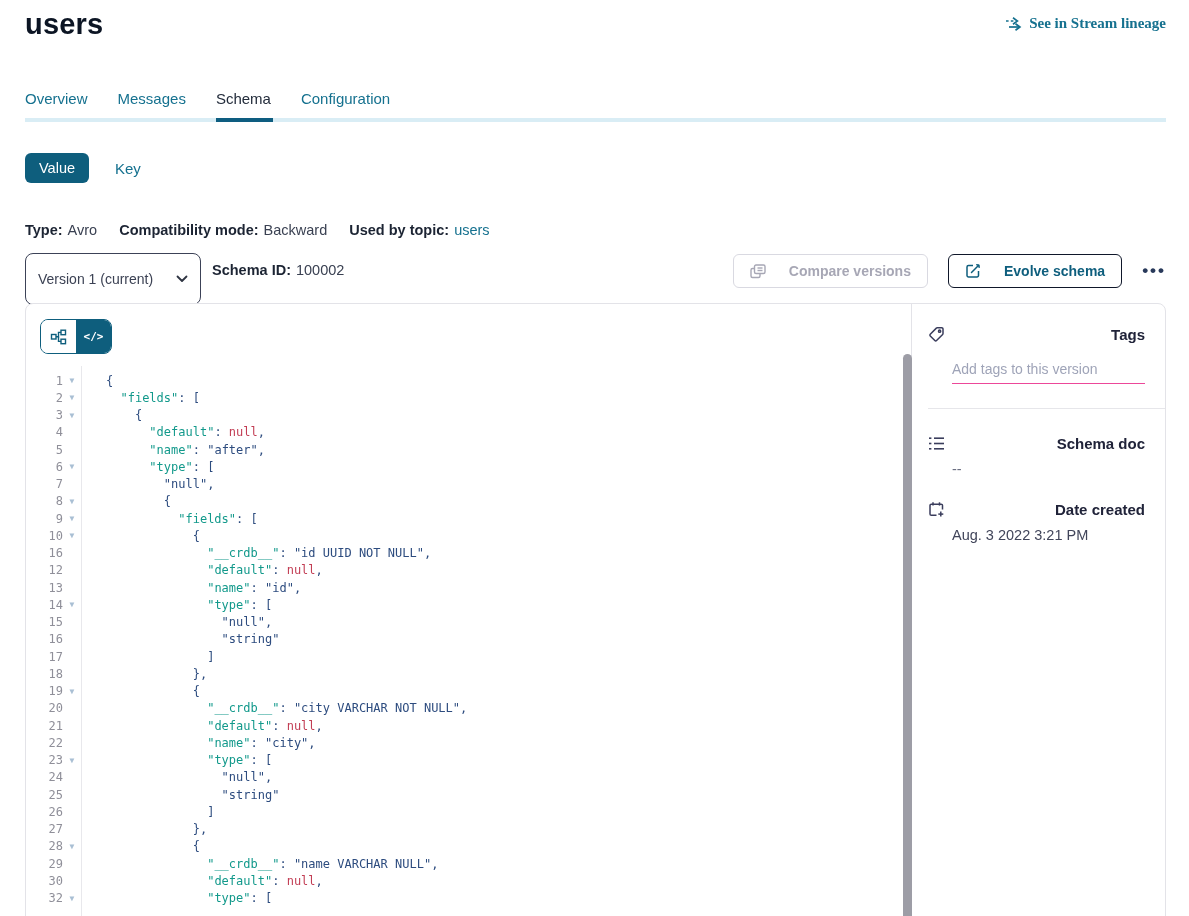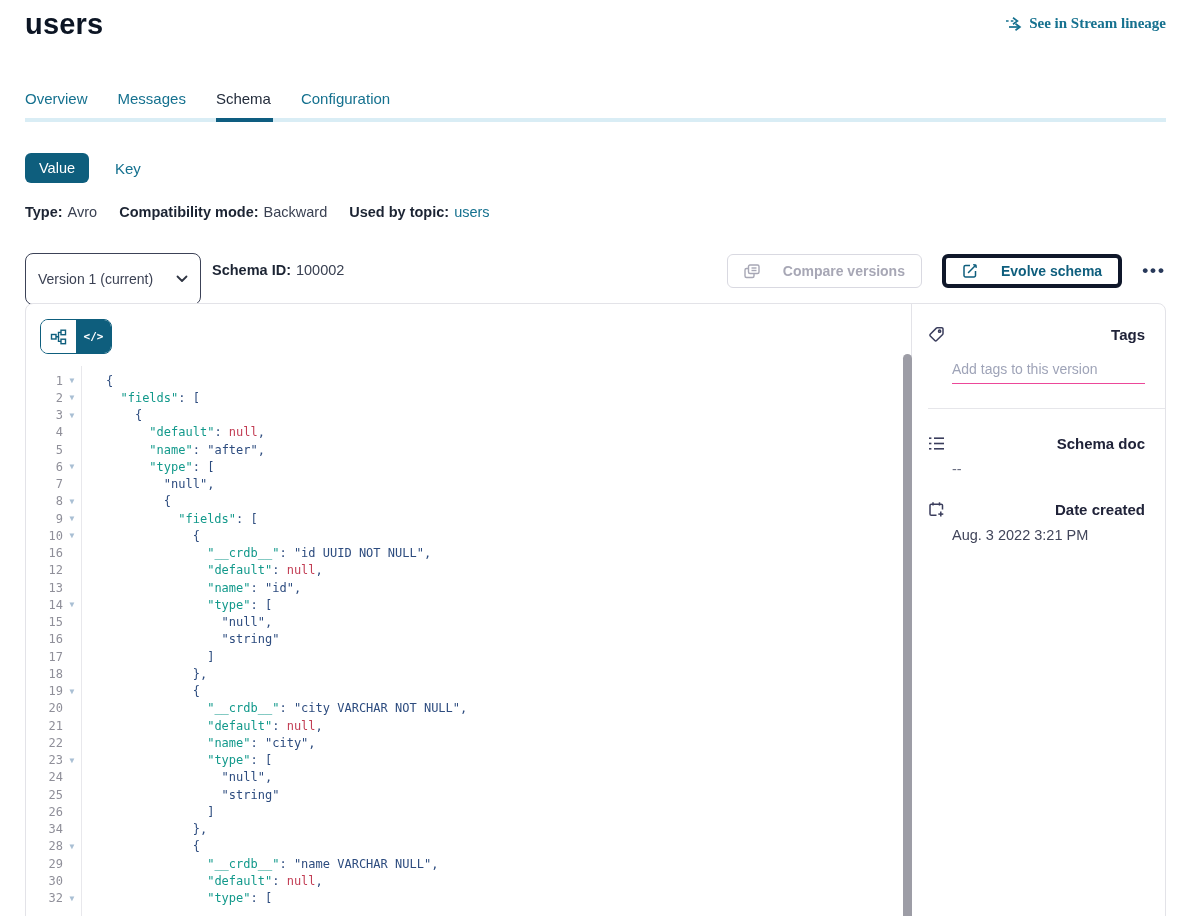--- a/index.html
+++ b/index.html
@@ -25,41 +25,41 @@
   .tab-track { position:absolute; left:25px; right:23px; top:118px; height:4px; background:#d9edf5; }
   .tab-indicator { position:absolute; left:216px; top:118px; width:57px; height:4px; background:#0e5d80; }
   
   .vk-row { position:absolute; left:25px; top:153px; display:flex; align-items:center; gap:26px; }
   .vk-btn {
     background:#0e5e7d; color:#fff; border:none; border-radius:6px;
     font-size:14.5px; padding:7px 14px; font-family:inherit; cursor:pointer;
   }
   .vk-key { color:#15718f; font-size:15px; cursor:pointer; }
   
-  .meta-row { position:absolute; left:25px; top:204px; display:flex; gap:22px; font-size:14.5px; color:#3a4152; }
+  .meta-row { position:absolute; left:25px; top:222px; display:flex; gap:22px; font-size:14.5px; color:#3a4152; }
   .meta-row b { color:#1c2433; font-weight:700; margin-right:5px; }
   .meta-link { color:#15718f; cursor:pointer; }
   
   .version-bar { position:absolute; left:25px; right:23px; top:253px; height:36px; }
   .select-box {
     position:absolute; left:0; top:0; width:176px; height:52px;
     border:1px solid #3c4257; border-radius:8px; background:#fff;
     display:flex; align-items:center; padding:0 12px; cursor:pointer;
   }
   .select-box .sel-label { font-size:14px; color:#3c4254; flex:1; }
   .schema-id { position:absolute; left:187px; top:9px; font-size:14.5px; color:#3a4152; }
   .schema-id b { color:#1c2433; font-weight:700; margin-right:5px; }
   .vb-right { position:absolute; right:0; top:1px; display:flex; align-items:center; gap:20px; }
   .btn {
     display:flex; align-items:center; gap:23px; height:34px; padding:0 16px;
     border-radius:6px; background:#fff; font-size:14px; font-weight:700;
     font-family:inherit; cursor:pointer;
   }
   .btn-disabled { border:1px solid #d9d9e1; color:#a7a7b5; cursor:default; }
-  .btn-outline { border:4px solid #0f172a; color:#0e5e7d;justify-content:center; }
+  .btn-outline { border:1px solid #0f172a; color:#0e5e7d;justify-content:center; }
   .more-dots { color:#28395a; font-size:17px; font-weight:700; letter-spacing:2px; cursor:pointer; line-height:34px; }
   
   .panel {
     position:absolute; left:25px; top:303px; width:1141px; height:660px;
     border:1px solid #e3e3e8; border-radius:8px; display:flex; background:#fff;
   }
   .editor { position:relative; width:895px; border-right:1px solid #e3e3e8; }
   .view-toggle {
     position:absolute; left:14px; top:15px; display:flex;
     border:1px solid #0e5e7d; border-radius:8px; overflow:hidden;
@@ -331,21 +331,21 @@
           <span class="ln">25</span>
           <span class="fold"></span>
           <span class="code-text"><span class="tk-p">                </span><span class="tk-str">"string"</span></span>
         </div>
         <div class="code-row">
           <span class="ln">26</span>
           <span class="fold"></span>
           <span class="code-text"><span class="tk-p">              ]</span></span>
         </div>
         <div class="code-row">
-          <span class="ln">34</span>
+          <span class="ln">27</span>
           <span class="fold"></span>
           <span class="code-text"><span class="tk-p">            },</span></span>
         </div>
         <div class="code-row">
           <span class="ln">28</span>
           <span class="fold">▼</span>
           <span class="code-text"><span class="tk-p">            {</span></span>
         </div>
         <div class="code-row">
           <span class="ln">29</span>

